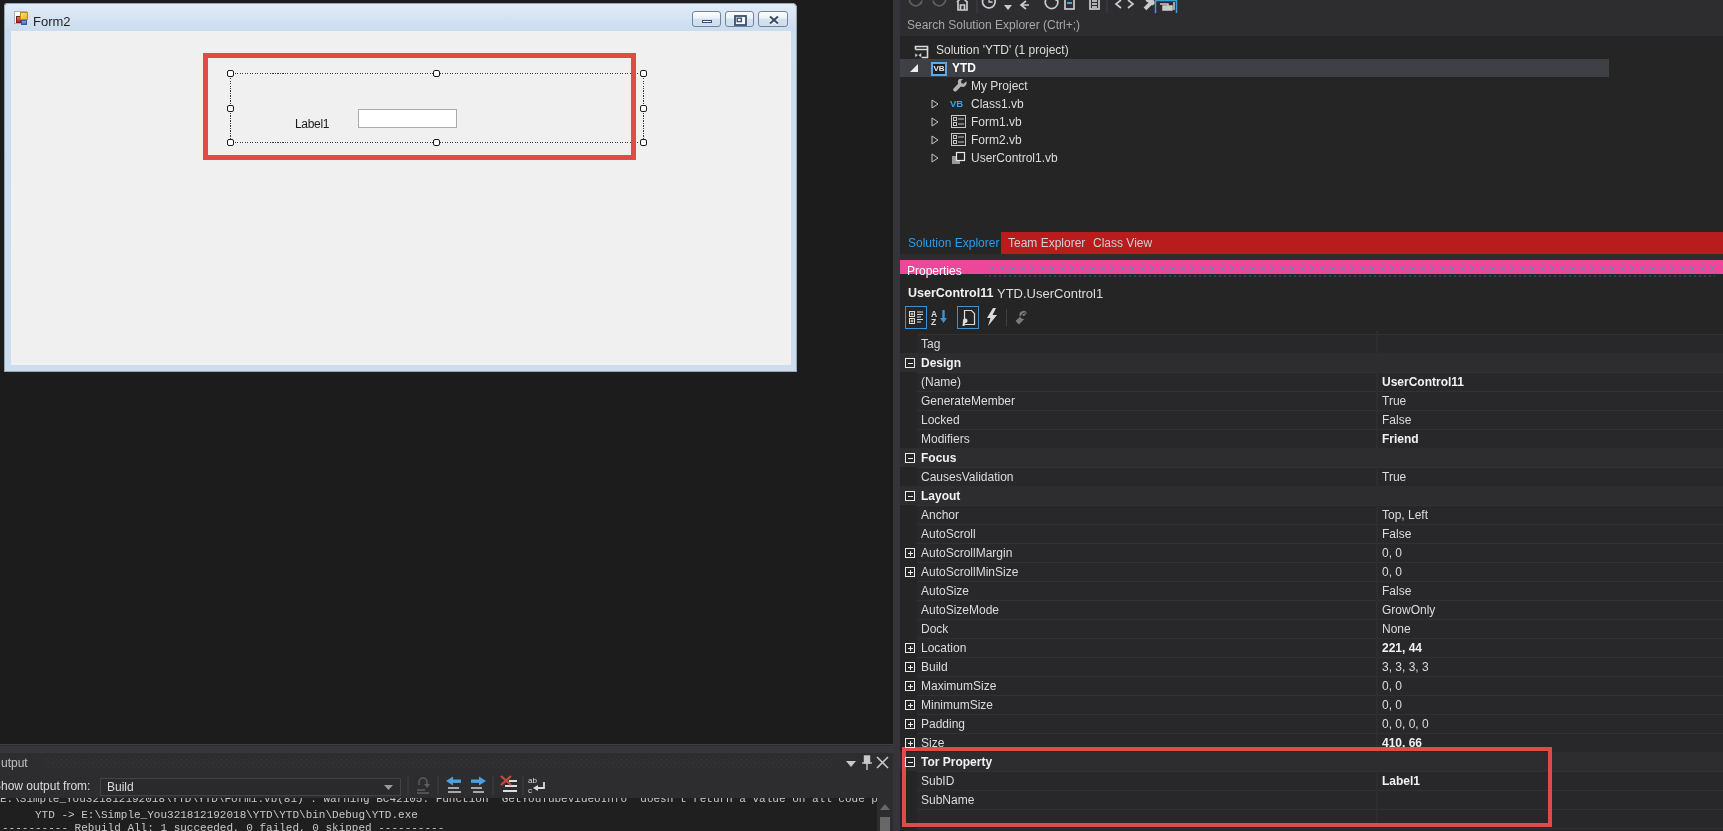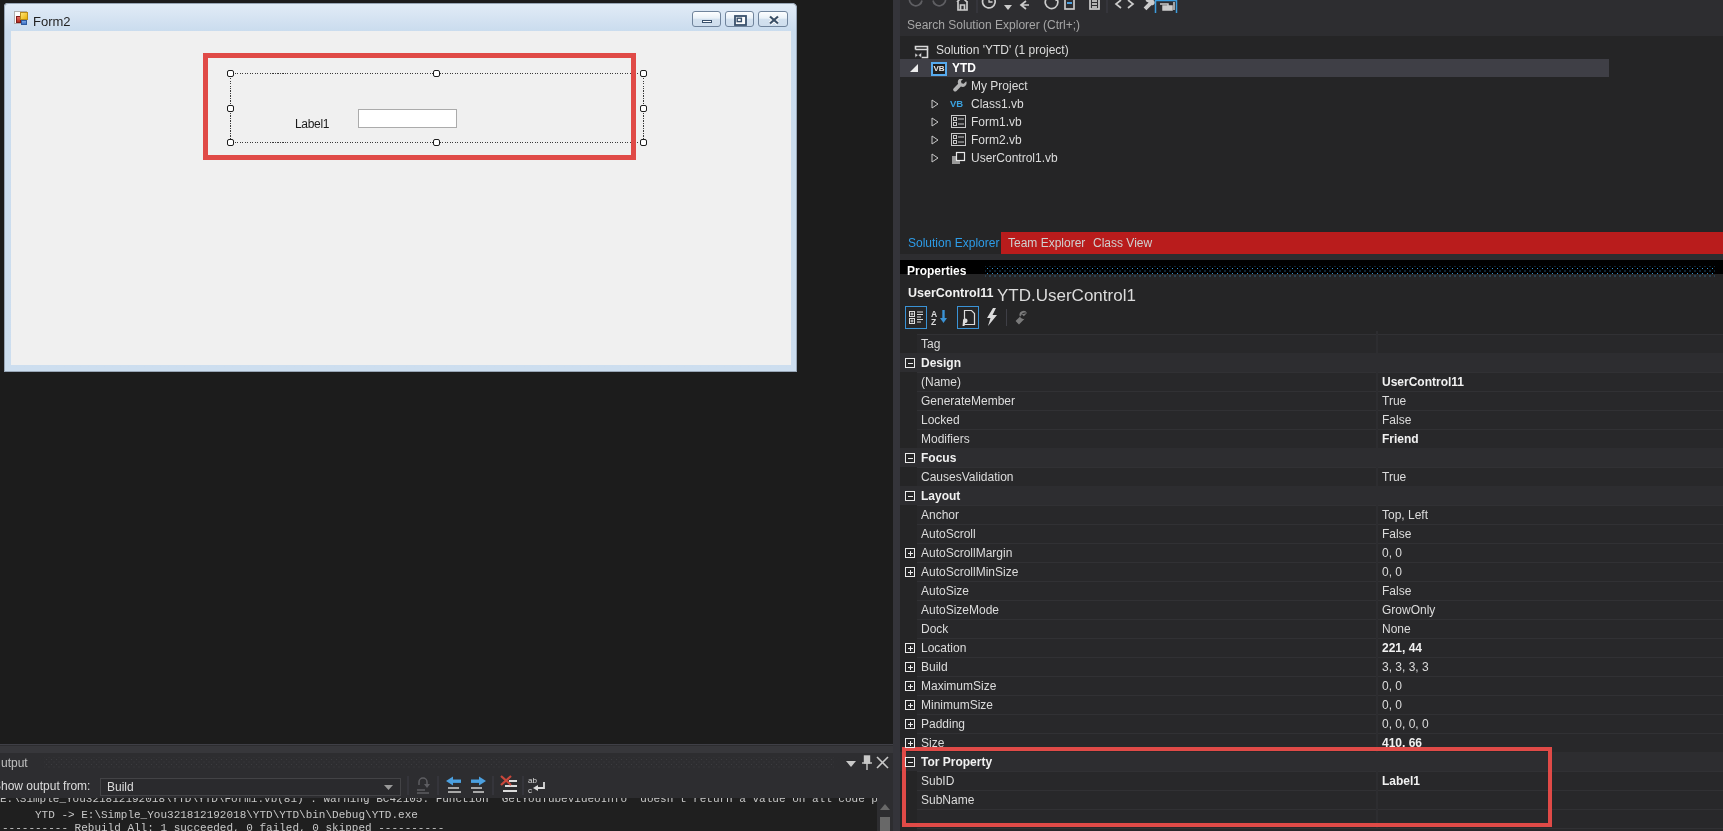--- a/index.html
+++ b/index.html
@@ -313,30 +313,30 @@
 
     <div class="abs" style="left:0; top:232px; width:823px; height:22px; background:#b91c1c;">
       <div style="position:absolute; left:0; top:0; width:101px; height:22px; background:#252526; color:#2d9ce8;">
         <span style="position:absolute; left:8px; top:4px;">Solution Explorer</span>
         </div>
       <span style="position:absolute; left:108px; top:4px; color:#d0d0d0;">Team Explorer</span>
       <span style="position:absolute; left:193px; top:4px; color:#d0d0d0;">Class View</span>
     </div>
     <div class="abs" style="left:0; top:254px; width:823px; height:6px; background:#2d2d30;"></div>
 
-    <div class="abs" style="left:0; top:260px; width:823px; height:14px; background:#000000; color:#fff;font-weight:bold;">
+    <div class="abs" style="left:0; top:260px; width:823px; height:14px; background:#ec4899; color:#fff;">
       <span style="position:absolute; left:7px; top:4px;">Properties</span>
       <div style="position:absolute; left:85px; top:6px; width:730px; height:12px;
         background-image:radial-gradient(circle, #3794cd 0.55px, transparent 0.85px), radial-gradient(circle, #3794cd 0.55px, transparent 0.85px);
         background-size:5px 5px, 5px 5px; background-position:0 0, 2.5px 2.5px;"></div>
     </div>
 
     <div class="abs" style="left:0; top:283px; width:823px; height:22px; background:#252526;">
       <span style="position:absolute; left:8px; top:3px; font-weight:bold; font-size:12.5px; color:#f1f1f1;">UserControl11</span>
-      <span style="position:absolute; left:97px; top:3px; font-size:17px;">YTD.UserControl1</span>
+      <span style="position:absolute; left:97px; top:3px; font-size:13px;">YTD.UserControl1</span>
     </div>
 
     <div id="proptools" class="abs" style="left:0; top:305px; width:823px; height:26px; background:#252526;">
 
       <div class="abs" style="left:5px; top:1px; width:22px; height:23px; border:1px solid #3a93d6;">
         <svg style="position:absolute; left:3px; top:3px;" width="15" height="15">
           <g stroke="#dcdcdc" fill="none">
             <rect x="0.5" y="1.5" width="5" height="5"></rect>
               <rect x="0.5" y="8.5" width="5" height="5"></rect>
             <line x1="8" y1="2" x2="14" y2="2"></line>

